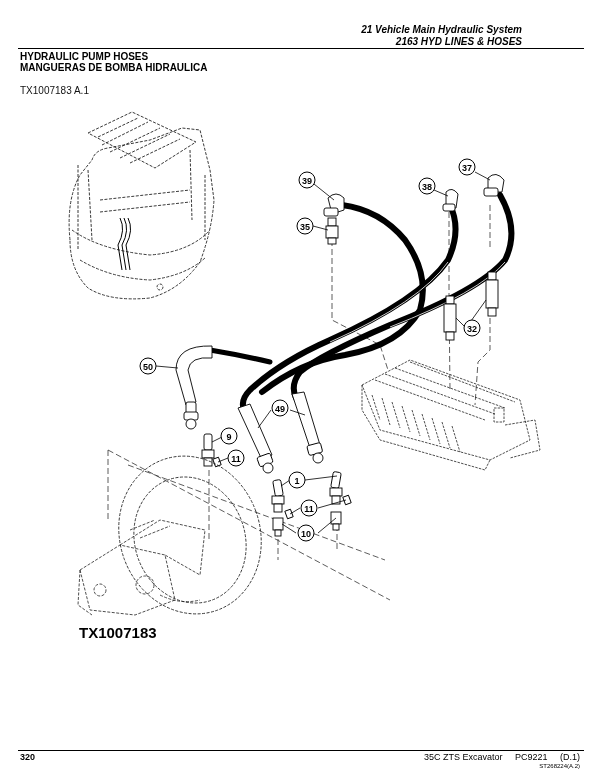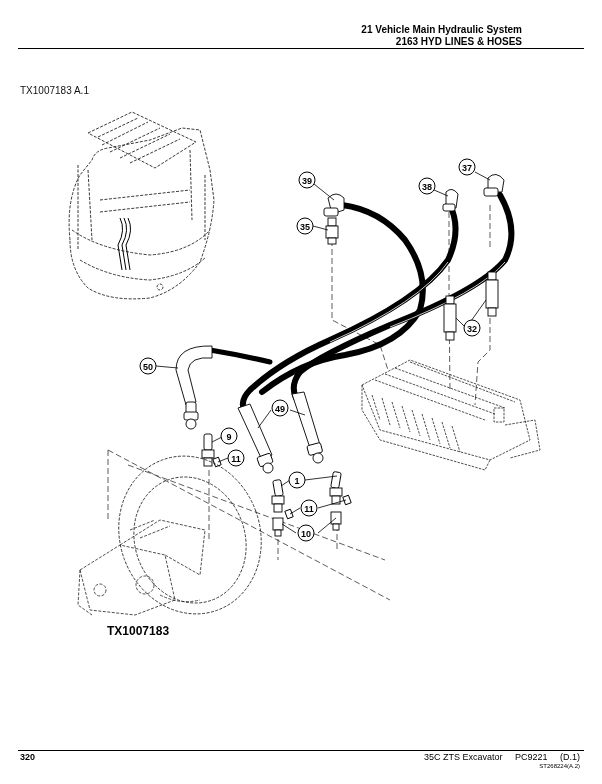--- a/index.html
+++ b/index.html
@@ -1,40 +1,42 @@
 <!DOCTYPE html>
 <html><head>
   <meta charset="utf-8">
   <style>
     html, body { margin: 0; padding: 0; background: #ffffff; }
     body { width: 602px; height: 784px; position: relative; overflow: hidden;
            font-family: "Liberation Sans", sans-serif; color: #000; }
-    .hdr-right { position: absolute; right: 80px; text-align: right; font-weight: bold; font-size: 10px; line-height: 12px; }
+    .hdr-right { position: absolute; right: 80px; text-align: right; font-weight: bold; font-size: 10px; line-height: 12px; font-style: italic; }
     #hdr1 { top: 24px; }
     #hdr2 { top: 36px; }
     .rule-top { position: absolute; left: 18px; width: 566px; top: 48px; height: 0; border-top: 1.3px solid #000; }
     .titles { position: absolute; left: 20px; top: 52px; font-weight: bold; font-size: 10px; line-height: 10.5px; }
     .figref { position: absolute; left: 20px; top: 85px; font-size: 10px; color: #111; }
     .diagram { position: absolute; left: 0; top: 0; width: 602px; height: 784px; }
-    .fig-label { position: absolute; left: 79px; top: 624px; font-weight: bold; font-size: 12px; margin-left: 28px; }
+    .fig-label { position: absolute; left: 79px; top: 624px; font-weight: bold; font-size: 15px; }
     .rule-bot { position: absolute; left: 18px; width: 566px; top: 750px; height: 0; border-top: 1.3px solid #000; }
     .pg { position: absolute; left: 20px; top: 752px; font-weight: bold; font-size: 9px; }
     .foot-right { position: absolute; right: 22px; top: 752px; font-size: 9px; text-align: left; }
     .foot-right span { margin-left: 10px; }
     .foot-code { position: absolute; right: 22px; top: 763px; font-size: 6px; }
     .callout-text { font-family: "Liberation Sans", sans-serif; font-size: 9px; font-weight: bold; }
   </style>
 </head>
 <body>
 
 <div id="hdr1" class="hdr-right">21 Vehicle Main Hydraulic System</div>
 <div id="hdr2" class="hdr-right">2163 HYD LINES &amp; HOSES</div>
 <div class="rule-top"></div>
 
 <div class="titles">
+  <div>HYDRAULIC PUMP HOSES</div>
+  <div>MANGUERAS DE BOMBA HIDRAULICA</div>
 </div>
 <div class="figref">TX1007183 A.1</div>
 
 <svg class="diagram" viewBox="0 0 602 784" xmlns="http://www.w3.org/2000/svg">
 
   <g fill="none" stroke="#222" stroke-width="0.9" stroke-dasharray="3 1.5">
     <path d="M70 240 Q66 200 80 175 L92 160 Q95 150 108 148 L150 140 L182 128 L200 130 L210 170 L214 200 Q212 230 200 262 Q180 290 150 298 Q110 302 88 288 Q70 270 70 240 Z"></path>
     <path d="M88 133 L132 112 L196 142 L155 168 Z"></path>
     <path d="M98 137 L138 118 M102 145 L148 122 M110 152 L160 128 M120 158 L170 134 M130 163 L180 139"></path>
     <path d="M78 165 L78 250 M88 170 L92 240 M190 150 L192 220 M205 175 L205 240"></path>

